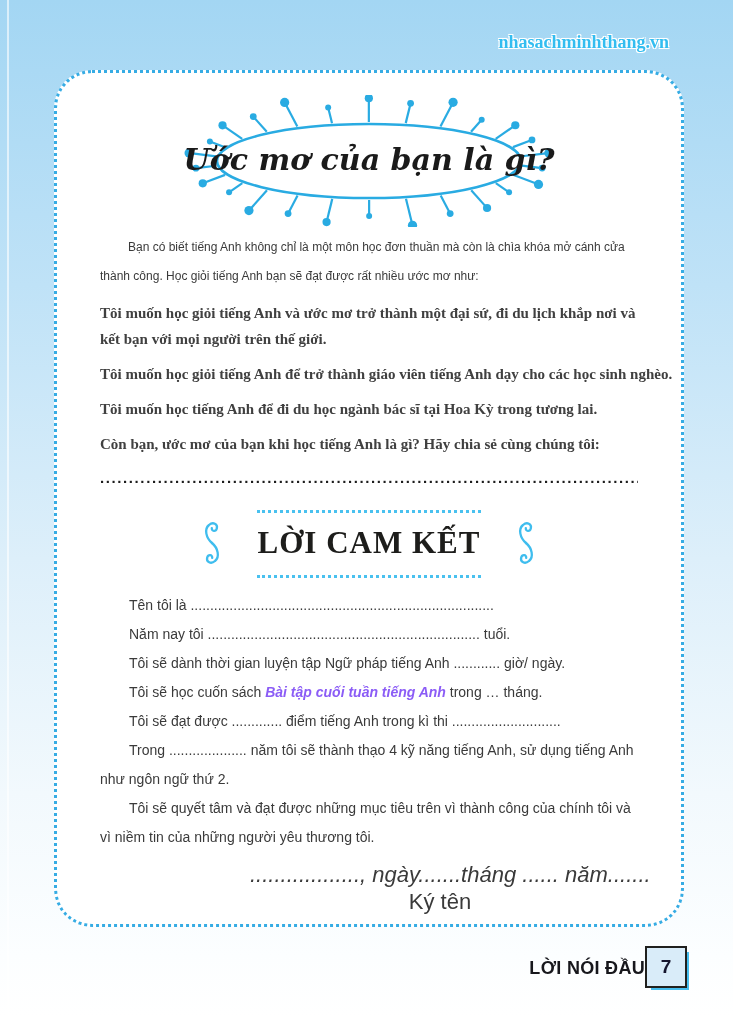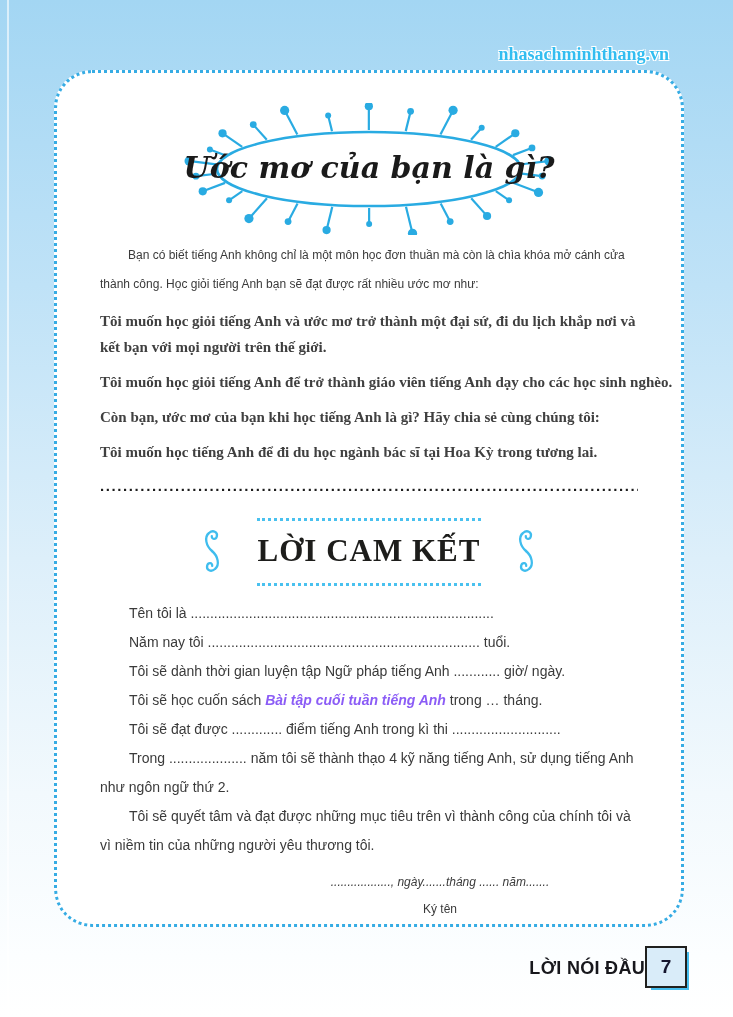--- a/index.html
+++ b/index.html
@@ -3,27 +3,27 @@
 <meta charset="utf-8">
 <style>
   html,body{margin:0;padding:0;}
   body{
     width:733px;height:1017px;position:relative;overflow:hidden;
     background:linear-gradient(180deg,#a3d6f3 0%,#bfe2f7 28%,#ddeffa 55%,#f2f9fd 78%,#fcfeff 94%,#ffffff 100%);
     font-family:"Liberation Sans",sans-serif;
   }
   .edge-line{position:absolute;left:7px;top:0;bottom:0;width:2px;background:rgba(255,255,255,.6);}
   .watermark{
-    position:absolute;top:44px;right:64px;
+    position:absolute;top:32px;right:64px;
     font-family:"Liberation Serif",serif;font-weight:bold;font-size:18px;color:#33bdf0;
     text-shadow:1px 1px 0 #fff,-1px -1px 0 #fff,1px -1px 0 #fff,-1px 1px 0 #fff,0 0 2px #fff;
   }
   .card{
     position:absolute;left:54px;top:70px;width:630px;height:857px;box-sizing:border-box;
-    background:#fff;border:3px dotted #36ace4;border-radius:38px;padding:8px 43px;
+    background:#fff;border:3px dotted #36ace4;border-radius:38px;padding:0 43px;
   }
   .sun{position:relative;width:400px;height:132px;margin:22px auto 0;}
   .sun svg{position:absolute;left:0;top:0;}
   .bubble-title{
     position:absolute;left:50%;top:50%;transform:translate(-50%,-54%);
     font-family:"DejaVu Serif","Liberation Serif",serif;font-weight:bold;font-style:italic;
     font-size:30px;color:#1a1a1a;white-space:nowrap;
   }
   .intro{margin:6px 0 0;font-size:12px;line-height:29px;color:#3a3a3a;text-indent:28px;}
   .dream{
@@ -40,21 +40,21 @@
   .camket-row{display:flex;align-items:center;justify-content:center;gap:35px;margin:7px 0 9px;}
   .camket-title{
     font-family:"Liberation Serif",serif;font-weight:bold;font-size:31px;letter-spacing:1px;
     color:#1d1d1b;margin:0;line-height:40px;
   }
   .swirl{flex:0 0 auto;}
   .clist{margin-top:13px;font-size:14px;line-height:29px;color:#3a3a3a;}
   .cline{text-indent:29px;white-space:nowrap;}
   .cwrap{text-indent:29px;margin-top:0;}
   .book{font-weight:bold;font-style:italic;color:#8b5cf6;}
-  .sig{width:380px;margin:9px 8px 0 auto;text-align:center;font-size:12px;color:#3a3a3a;}
+  .sig{width:380px;margin:9px 8px 0 auto;text-align:center;font-size:22px;color:#3a3a3a;}
   .sig-date{font-style:italic;white-space:nowrap;line-height:27px;}
   .sig-label{line-height:27px;}
   .footer{position:absolute;top:946px;right:44px;display:flex;align-items:center;}
   .footer-label{font-weight:bold;font-size:18px;color:#17171c;letter-spacing:.3px;}
   .pagebox-wrap{position:relative;width:44px;height:44px;}
   .pagebox-shadow{position:absolute;left:6px;top:6px;width:38px;height:38px;background:#45bdee;}
   .pagebox{
     position:absolute;left:0;top:0;width:38px;height:38px;background:#d9ecf9;border:2px solid #20201e;
     display:flex;align-items:center;justify-content:center;font-weight:bold;font-size:19px;color:#15152e;
   }
@@ -124,22 +124,22 @@
         <line x1="352.86169786008816" y1="61.26691826662243" x2="376.68430012399796" y2="58.35425258454393" stroke="#29abe2" stroke-width="2.2"></line>
         <circle cx="379.88049926107254" cy="57.96346993886506" r="4.6" fill="#29abe2"></circle>
       </svg>
     <div class="bubble-title">Ước mơ của bạn là gì?</div>
   </div>
 
   <p class="intro">Bạn có biết tiếng Anh không chỉ là một môn học đơn thuần mà còn là chìa khóa mở cánh cửa thành công. Học giỏi tiếng Anh bạn sẽ đạt được rất nhiều ước mơ như:</p>
 
   <p class="dream">Tôi muốn học giỏi tiếng Anh và ước mơ trở thành một đại sứ, đi du lịch khắp nơi và kết bạn với mọi người trên thế giới.</p>
   <p class="dream nowrap">Tôi muốn học giỏi tiếng Anh để trở thành giáo viên tiếng Anh dạy cho các học sinh nghèo.</p>
+  <p class="dream nowrap">Tôi muốn học tiếng Anh để đi du học ngành bác sĩ tại Hoa Kỳ trong tương lai.</p>
   <p class="dream nowrap">Còn bạn, ước mơ của bạn khi học tiếng Anh là gì? Hãy chia sẻ cùng chúng tôi:</p>
-  <p class="dream nowrap">Tôi muốn học tiếng Anh để đi du học ngành bác sĩ tại Hoa Kỳ trong tương lai.</p>
 
   <div class="share-dots">......................................................................................................................................................</div>
 
   <div class="camket">
     <div class="rule"></div>
     <div class="camket-row">
       <svg class="swirl" width="22" height="46" viewBox="0 0 22 46">
         <path d="M11 23 C5 18 3 9 8 5 C12 1.5 17 4 15.8 8.5 C14.8 12 10.5 11.5 10.8 8.2" fill="none" stroke="#3fbdee" stroke-width="2.3" stroke-linecap="round"></path>
         <path d="M11 23 C17 28 19 37 14 41 C10 44.5 5 42 6.2 37.5 C7.2 34 11.5 34.5 11.2 37.8" fill="none" stroke="#3fbdee" stroke-width="2.3" stroke-linecap="round"></path>
       </svg>

